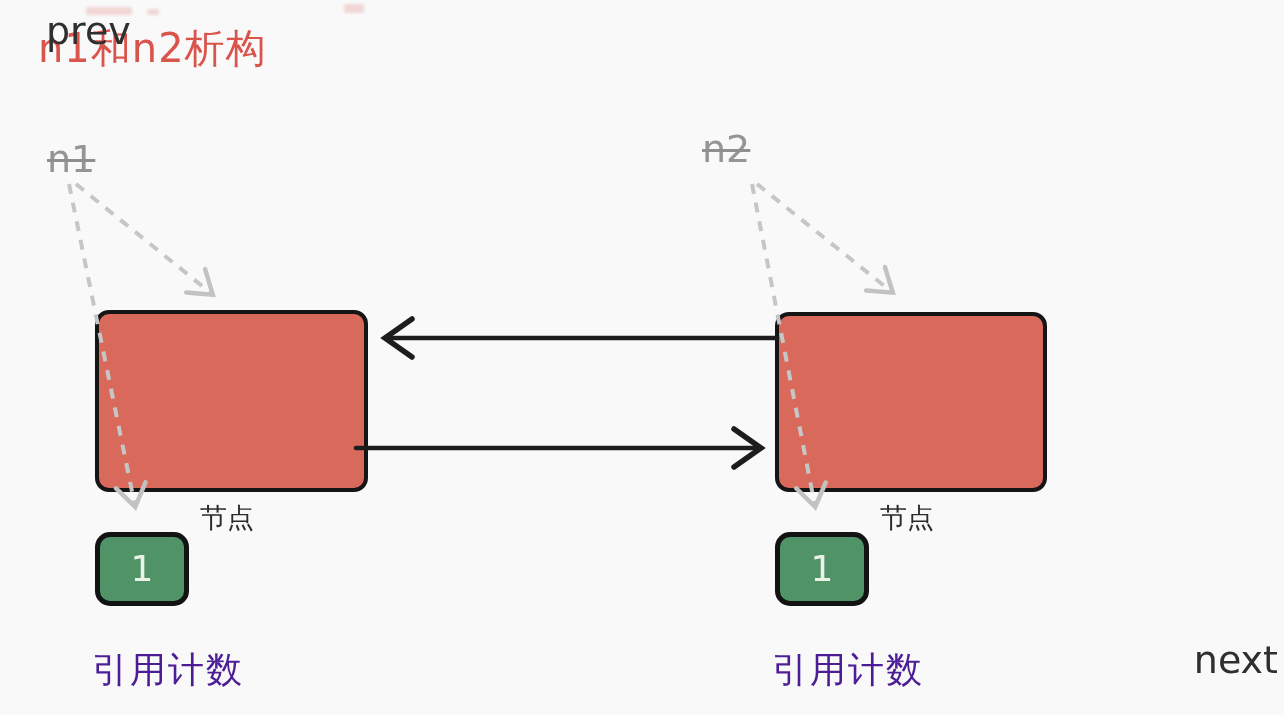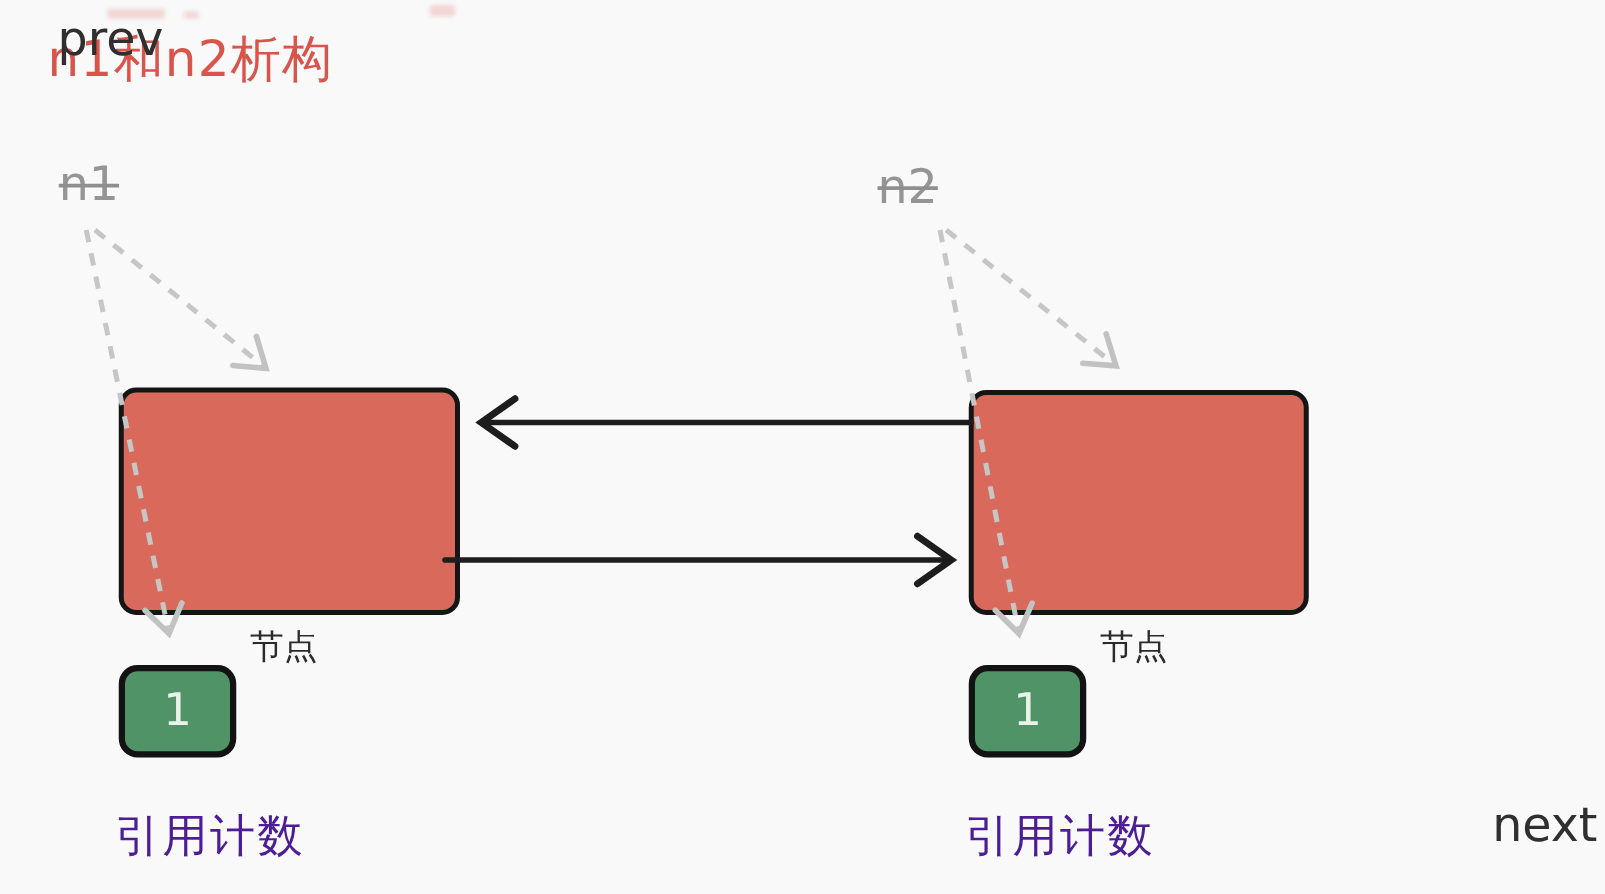--- a/index.html
+++ b/index.html
@@ -43,21 +43,21 @@
 
   .var-label {
     position: absolute;
     font-size: 38px;
     line-height: 1;
     color: #959595;
     text-decoration: line-through;
     text-decoration-color: #8f8f8f;
     text-decoration-thickness: 3px;
   }
-  .var-label.n1 { left: 47px;  top: 128px; }
+  .var-label.n1 { left: 47px;  top: 140px; }
   .var-label.n2 { left: 702px; top: 130px; }
 
   .node {
     position: absolute;
     background: #d96a5b;
     border: 4px solid #151515;
     border-radius: 14px;
     z-index: 1;
   }
   .node.left  { left: 95px;  top: 310px; width: 265px; height: 174px; }

